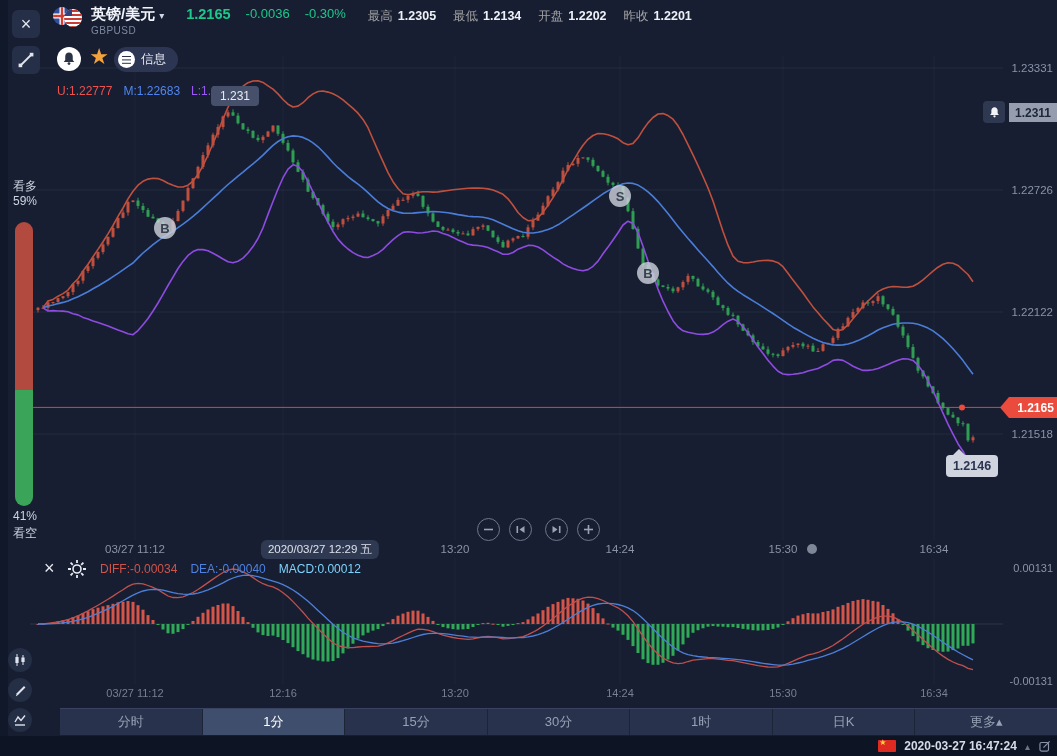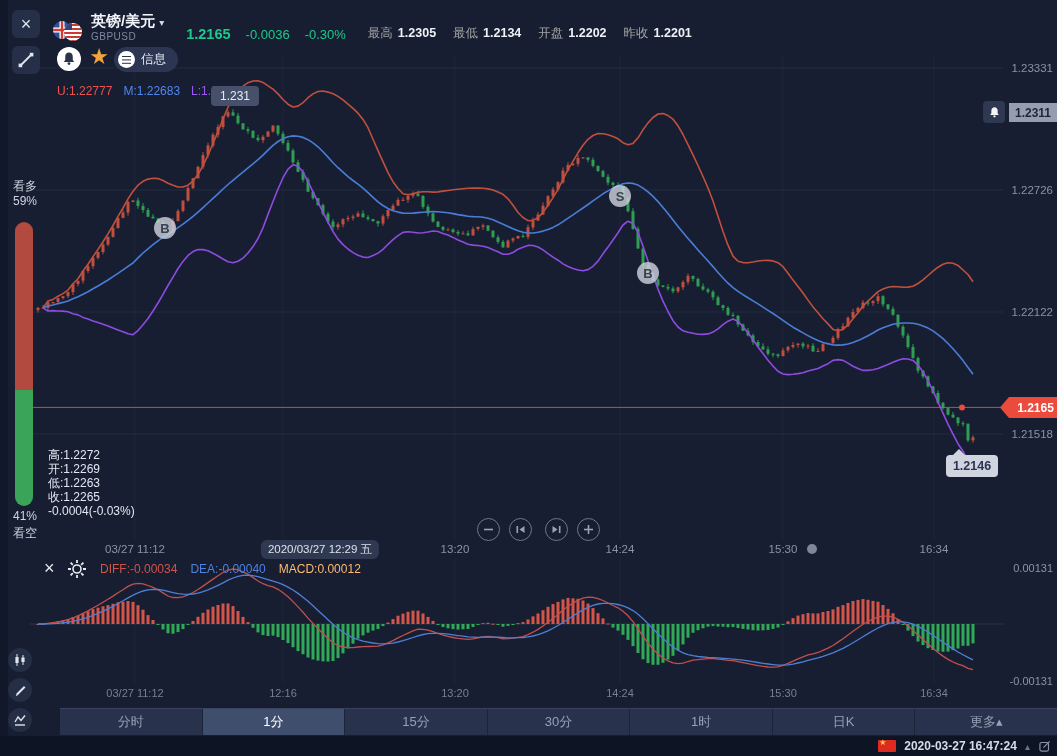--- a/index.html
+++ b/index.html
@@ -6,21 +6,21 @@
   #app{position:relative;width:1057px;height:756px;background:#171e31;overflow:hidden;
        font-family:"Liberation Sans","DejaVu Sans",sans-serif;-webkit-font-smoothing:antialiased;}
   #leftstrip{position:absolute;left:0;top:0;width:8px;height:100%;background:#111829;}
   #chart-svg{position:absolute;left:0;top:0;pointer-events:none;}
 
   
   .sq-btn{position:absolute;width:28px;height:28px;border-radius:6px;background:#252f47;border:none;
           color:#e2e7f0;display:flex;align-items:center;justify-content:center;cursor:pointer;padding:0;}
   #btn-close{left:12px;top:10px;font-size:18px;line-height:1;}
   #btn-tool{left:12px;top:46px;}
-  .hdr{position:absolute;left:52px;top:6px;height:36px;display:flex;align-items:flex-end;}
+  .hdr{position:absolute;left:52px;top:6px;height:36px;display:flex;align-items:flex-start;}
   .flags{position:relative;width:32px;height:22px;margin-right:7px;}
   .titleblk{display:flex;flex-direction:column;line-height:1.1;}
   .tname{font-size:15px;font-weight:bold;color:#f1f4fa;white-space:nowrap;}
   .tname .caret{font-size:10px;margin-left:4px;color:#cfd6e4;cursor:pointer;}
   .tcode{font-size:10px;color:#7e88a0;letter-spacing:0.5px;margin-top:2px;}
   .price{margin-left:22px;font-size:14.5px;font-weight:bold;color:#1dc98a;}
   .chg{margin-left:15px;font-size:13px;color:#1dc98a;}
   #hdr-stats{display:flex;margin-left:22px;}
   .stat{margin-right:17px;white-space:nowrap;}
   .sl{font-size:12.5px;color:#a3a3a3;margin-right:5px;}
@@ -81,21 +81,21 @@
   
   #zoomctl{position:absolute;left:477px;top:518px;display:flex;align-items:center;}
   .zbtn{width:23px;height:23px;border-radius:50%;border:1.5px solid #6e778c;background:transparent;cursor:pointer;
         display:flex;align-items:center;justify-content:center;margin-right:9px;padding:0;}
   .zgap{margin-right:13px;}
 
   
   #macd-close{position:absolute;left:44px;top:558px;background:none;border:none;color:#e8ebf2;font-size:18px;cursor:pointer;padding:0;}
   #macd-gear{position:absolute;left:66px;top:558px;width:22px;height:22px;cursor:pointer;}
   #macd-labels{position:absolute;left:100px;top:562px;font-size:12px;display:flex;gap:13px;white-space:nowrap;}
-  .mdiff{color:#d0544a}.mdea{color:#4d82e0}.mmacd{color:#fdba74}
+  .mdiff{color:#d0544a}.mdea{color:#4d82e0}.mmacd{color:#7dd3fc}
   .mylab{position:absolute;right:4px;transform:translateY(-50%);font-size:11px;color:#8a93a8;}
 
   
   .ltool{position:absolute;left:8px;width:24px;height:24px;border-radius:50%;background:#242e45;
          display:flex;align-items:center;justify-content:center;cursor:pointer;}
 
   
   #tabbar{position:absolute;left:60px;right:0;top:708px;height:27px;background:#28324c;
           border-top:1px solid #39435f;display:flex;box-sizing:border-box;}
   .tab{flex:1;display:flex;align-items:center;justify-content:center;font-size:13px;color:#97a0b4;
@@ -777,27 +777,20 @@
 
   <div class="sent" style="top:178px;">看多</div>
   <div class="sent" style="top:194px;">59%</div>
   <div id="gauge">
     <div id="gauge-red" style="height: 59%;"></div>
     <div id="gauge-green"></div>
   </div>
   <div class="sent" style="top:509px;">41%</div>
   <div class="sent" style="top:525px;">看空</div>
 
-  <div id="ohlc">
-      <div class="ohlc-line">高:1.2272</div>
-      <div class="ohlc-line">开:1.2269</div>
-      <div class="ohlc-line">低:1.2263</div>
-      <div class="ohlc-line">收:1.2265</div>
-      <div class="ohlc-line">-0.0004(-0.03%)</div>
-    </div>
 
   <div id="alert-bell">
     <svg width="15" height="15" viewBox="0 0 22 22">
       <path d="M11 3.2c-2.6 0-4.6 2-4.6 4.6v4.4L4.6 14.6h12.8l-1.8-2.4V7.8c0-2.6-2-4.6-4.6-4.6z" fill="#f2f4f8"></path>
       <circle cx="11" cy="16.6" r="1.7" fill="#f2f4f8"></circle>
     </svg>
   </div>
   <div id="alert-badge">1.2311</div>
   <div id="price-badge">1.2165</div>
   <div id="low-tip">1.2146</div>

